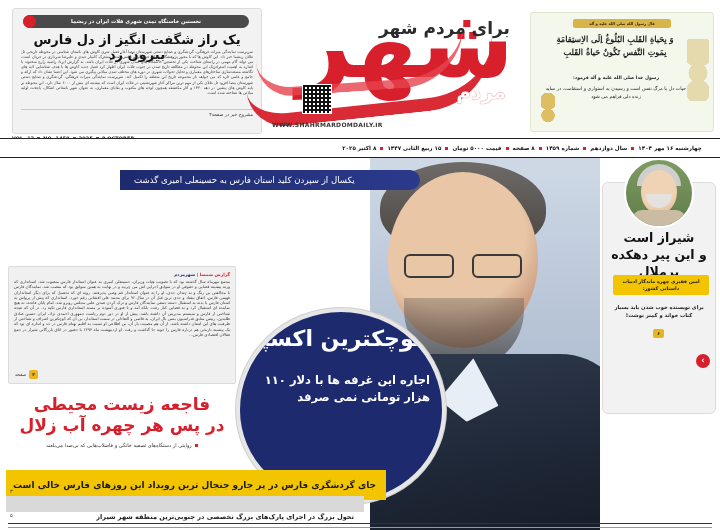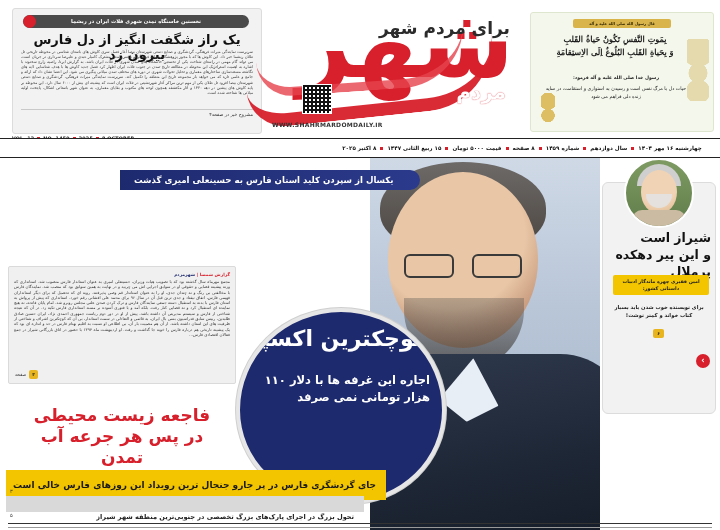--- a/index.html
+++ b/index.html
@@ -111,21 +111,21 @@
   .suit{position:absolute;left:-26px;top:196px;width:286px;height:180px;
      background:linear-gradient(170deg,#2f3a4e 0%,#1e2736 60%,#161d29 100%);
      border-radius:70px 70px 0 0;}
   .collar{position:absolute;left:70px;top:200px;width:60px;height:64px;
      background:#e8eef6;transform:rotate(6deg);clip-path:polygon(50% 0,100% 70%,50% 100%,0 70%);}
 
   .kicker-bar{position:absolute;left:120px;top:12px;width:300px;height:20px;
      background:linear-gradient(90deg,#1e2a6e,#2b3a8c);border-radius:0 10px 10px 0;
      display:flex;align-items:center;justify-content:flex-end;padding-left:14px;
      box-sizing:border-box;z-index:4;}
-  .kicker-bar span{color:#fff;font-size:8.6px;font-weight:bold;white-space:nowrap;}
+  .kicker-bar span{color:#fff;font-size:8.6px;font-weight:normal;white-space:nowrap;}
 
   .headline{position:absolute;left:120px;top:36px;width:300px;height:58px;
      display:flex;align-items:center;justify-content:flex-end;z-index:3;}
   .headline span{font-size:31px;font-weight:bold;color:#111;white-space:nowrap;
      letter-spacing:-1px;}
 
   .lead-body{position:absolute;left:8px;top:108px;width:228px;height:118px;
      background:#f0f0f0;border:1px solid #dadada;border-radius:2px;padding:5px;
      box-sizing:border-box;overflow:hidden;}
   .byline{font-size:4.4px;font-weight:bold;color:#d7202c;margin-bottom:2px;}
@@ -143,21 +143,21 @@
      box-shadow:0 0 0 1px #cfcfcf;}
   .expo-title{position:absolute;right:10px;top:14px;width:190px;text-align:center;
      color:#fff;font-size:22px;font-weight:bold;white-space:nowrap;letter-spacing:-.5px;}
   .expo-sub{position:absolute;right:12px;top:60px;width:186px;text-align:right;
      color:#fff;font-size:11.5px;line-height:17px;font-weight:bold;}
   .expo-page{position:absolute;left:0;right:0;bottom:8px;text-align:center;
      color:#fff;font-size:6.5px;font-weight:bold;}
 
   
   .env{position:absolute;left:8px;top:236px;width:228px;}
-  .env h2{margin:11px;text-align:center;color:#d7202c;font-size:17px;line-height:21px;
+  .env h2{margin:0;text-align:center;color:#d7202c;font-size:17px;line-height:21px;
      font-weight:bold;letter-spacing:-.4px;}
   .env .dek{margin-top:6px;font-size:5.1px;color:#333;text-align:center;}
   .env .dek i{display:inline-block;width:3px;height:3px;background:#d7202c;
      margin-left:3px;font-style:normal;vertical-align:middle;}
 
   .yellowbar{position:absolute;left:6px;top:312px;width:380px;height:30px;
      background:#f2c500;display:flex;align-items:center;justify-content:flex-start;
      padding-right:10px;box-sizing:border-box;z-index:6;}
   .yellowbar span{font-size:9px;font-weight:bold;color:#1a1a1a;white-space:nowrap;}
   .graybar{position:absolute;left:6px;top:338px;width:358px;height:16px;
@@ -175,21 +175,21 @@
      border:2px solid #fff;overflow:hidden;z-index:3;
      background:linear-gradient(180deg,#7f9b63 0%,#5f7d4a 100%);}
   .side-avatar .f{position:absolute;left:15px;top:10px;width:36px;height:44px;border-radius:50%;
      background:radial-gradient(circle at 45% 38%,#f0d3b4 0 55%,#d8b087 100%);}
   .side-avatar .h{position:absolute;left:11px;top:4px;width:44px;height:22px;
      border-radius:22px 22px 0 0;background:#cfcfcf;}
   .side-avatar .b{position:absolute;left:20px;top:34px;width:26px;height:14px;
      border-radius:0 0 14px 14px;background:#e2e2e2;opacity:.9;}
   .side-avatar .s{position:absolute;left:6px;top:50px;width:54px;height:20px;
      background:#cbbba2;border-radius:10px 10px 0 0;}
-  .side-head{position:absolute;left:4px;top:46px;width:104px;
+  .side-head{position:absolute;left:4px;top:46px;width:104px;text-align:center;
      font-size:12.5px;line-height:17px;font-weight:bold;color:#111;letter-spacing:-.3px;}
   .side-yellow{position:absolute;left:10px;top:92px;width:92px;padding:3px 2px;
      background:#f2c500;border-radius:2px;text-align:center;
      font-size:4.8px;line-height:7px;font-weight:bold;color:#1a1a1a;}
   .side-quote{position:absolute;left:6px;top:120px;width:100px;text-align:center;
      font-size:5.2px;line-height:8px;font-weight:bold;color:#222;}
   .side-chip{position:absolute;left:50px;top:146px;width:11px;height:9px;background:#e8b51e;
      border-radius:2px;text-align:center;line-height:9px;font-size:4.4px;font-weight:bold;color:#222;}
   .side-arrow{position:absolute;left:96px;top:196px;width:14px;height:14px;
      background:#d7202c;border-radius:50%;color:#fff;text-align:center;line-height:14px;
@@ -226,22 +226,22 @@
       <div class="logo-sub">برای مردم شهر</div>
       <div class="qr"></div>
       <div class="site">WWW.SHAHRMARDOMDAILY.IR</div>
     </div>
 
     <div class="hadith">
       <div class="hadith-tag">
         <span>قال رسول الله صلی الله علیه و آله</span>
       </div>
       <div class="hadith-ar">
+        <div>وَ بِحَیاةِ القَلبِ البُلُوغُ اِلَی الاِستِقامَةِ</div>
         <div>بِمَوتِ النَّفسِ تَکُونُ حَیاةُ القَلبِ</div>
-        <div>وَ بِحَیاةِ القَلبِ البُلُوغُ اِلَی الاِستِقامَةِ</div>
       </div>
       <div class="hadith-fa-lead">رسول خدا صلی الله علیه و آله فرمود:</div>
       <div class="hadith-fa">حیات دل با مرگ نفس است و رسیدن به استواری و استقامت، در سایه زنده دلی فراهم می شود</div>
       <div class="orn"></div>
       <div class="orn2"></div>
     </div>
   </div>
 
   <div class="datestrip">
     <div class="inner">
@@ -292,21 +292,21 @@
 
     <div class="expo">
       <div class="expo-title">کوچکترین اکسپو</div>
       <div class="expo-sub">اجاره این غرفه ها با دلار ۱۱۰ هزار تومانی نمی صرفد</div>
       <div class="expo-page">۳</div>
     </div>
 
     <div class="env">
       <h2>
         <span>فاجعه زیست محیطی</span><br>
-        <span>در پس هر جرعه آب تمدن</span>
+        <span>در پس هر چهره آب زلال</span>
       </h2>
       <div class="dek">
         <i></i><span>روایتی از دستگاه‌های تصفیه خانگی و فاضلاب‌هایی که بی‌صدا می‌بلعند</span>
       </div>
     </div>
     <div class="pagechip" style="left:108px;top:298px;">
       <i>۳</i>
     </div>
 
     <div class="yellowbar">

